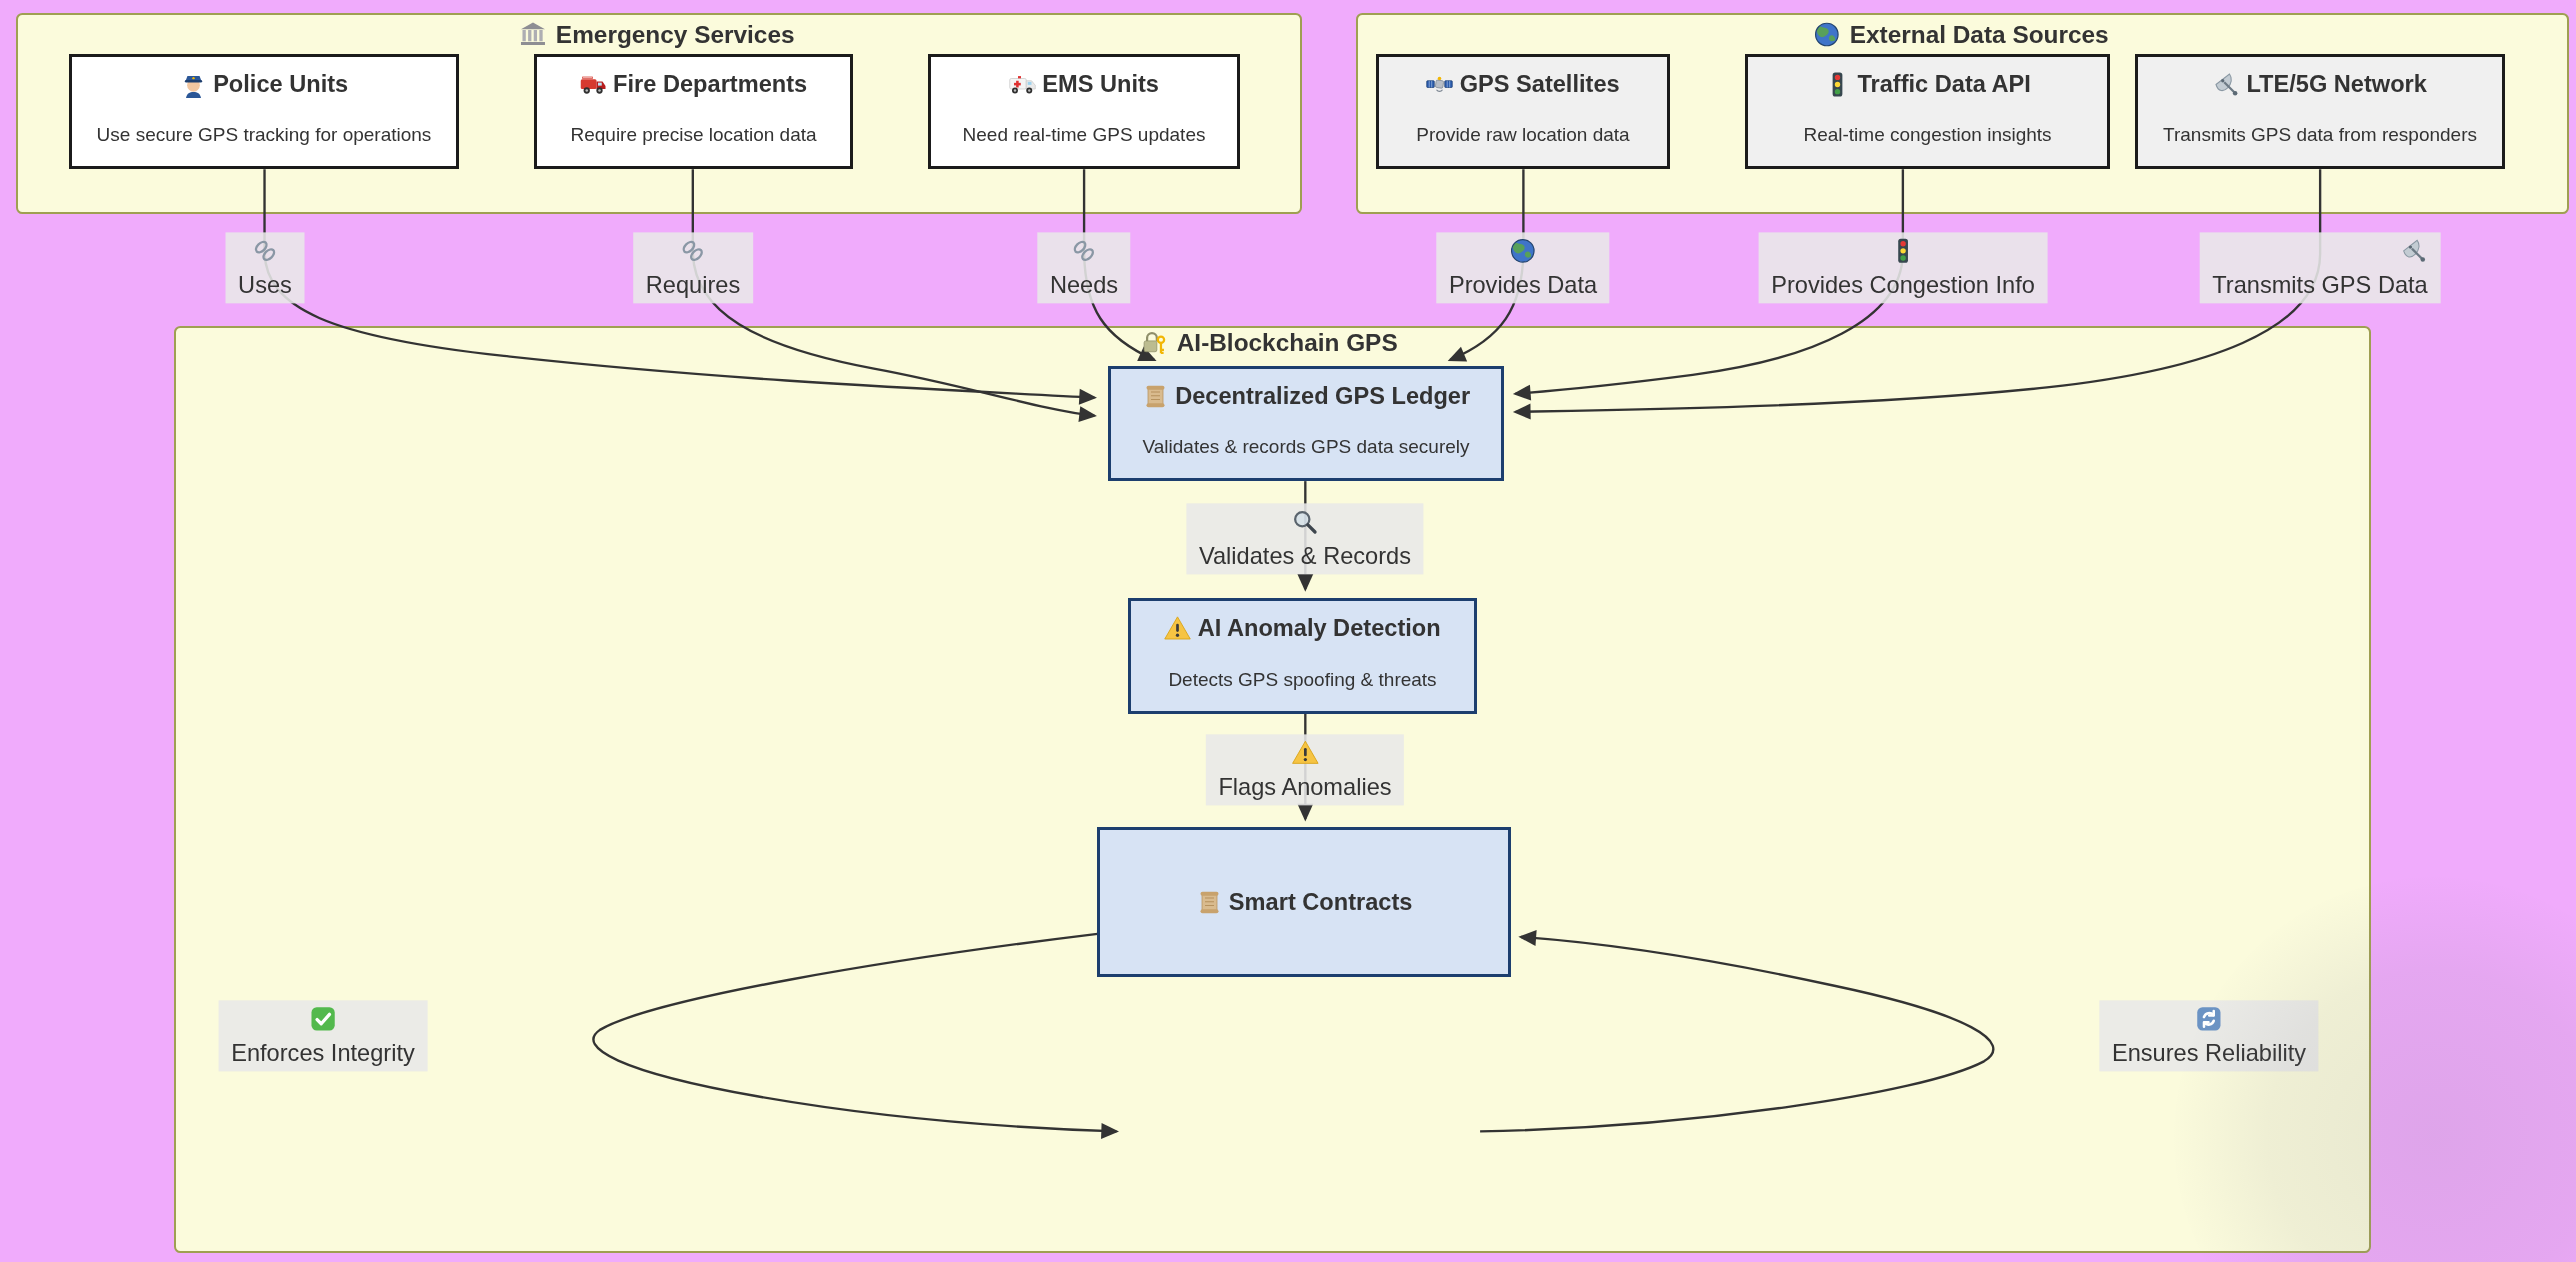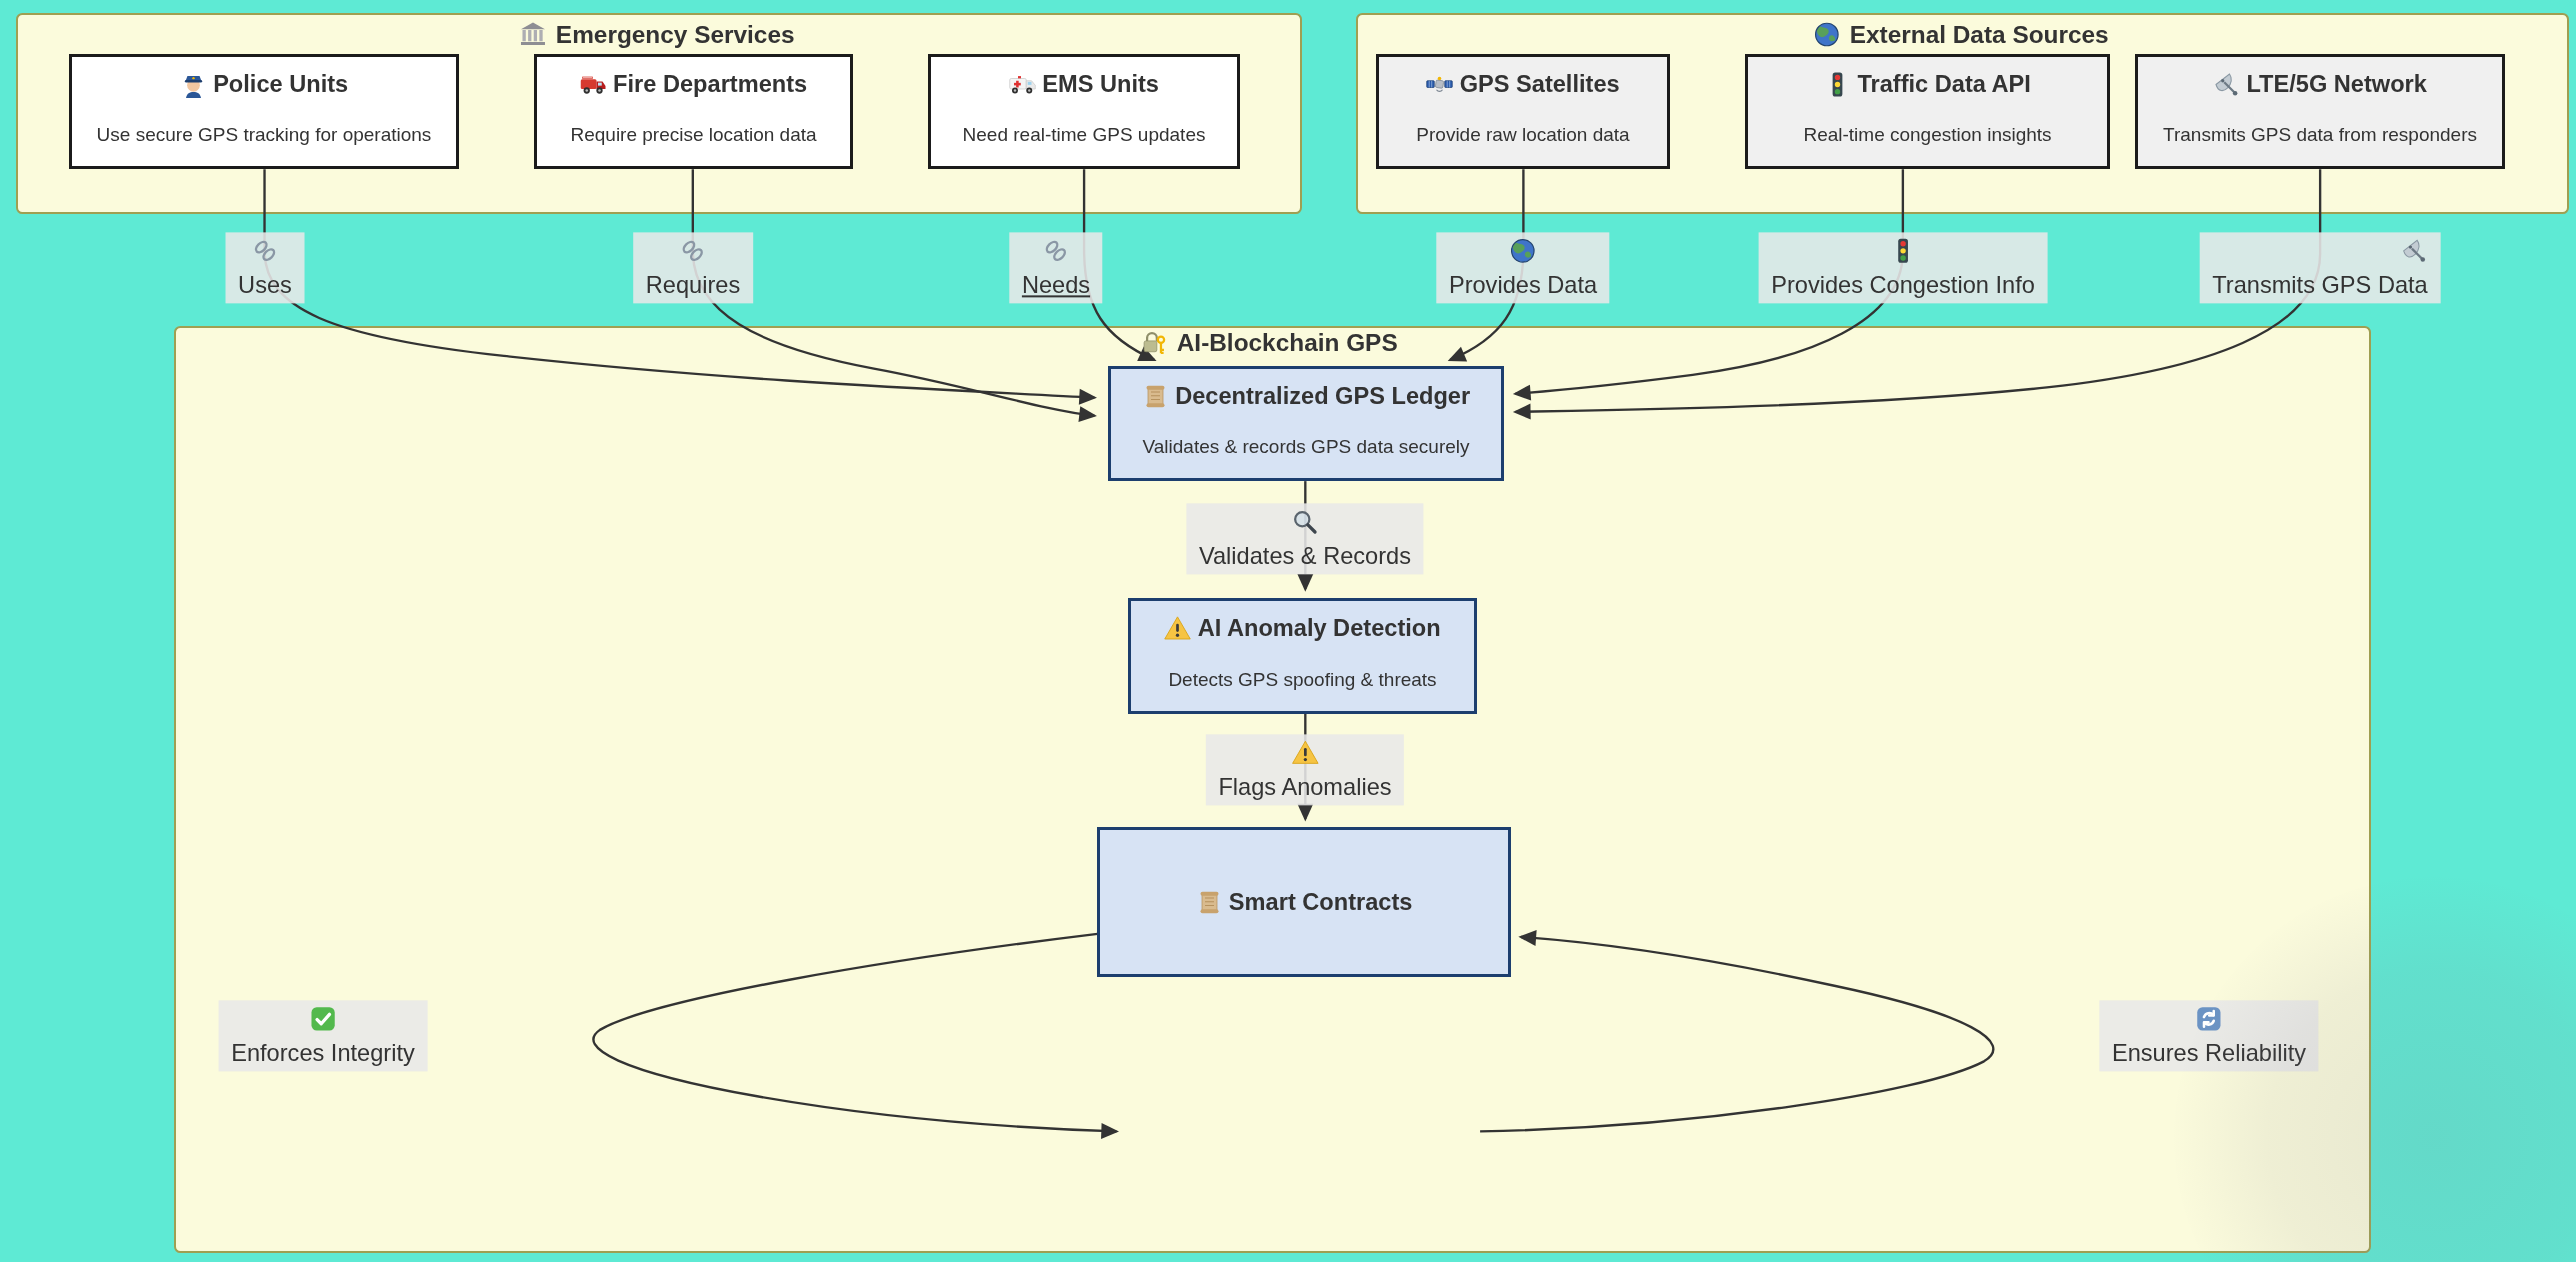--- a/index.html
+++ b/index.html
@@ -1,18 +1,18 @@
 <!DOCTYPE html>
 <html style="font-size:12.6px"><head>
 <meta charset="utf-8">
 <style>
   html,body{margin:0;padding:0;background:#ffffff;}
   body{width:2576px;height:1263px;overflow:hidden;
        font-family:"Liberation Sans","DejaVu Sans",sans-serif;color:#333;}
-  #canvas{position:relative;width:2576px;height:1263px;background:#5eead4;}
+  #canvas{position:relative;width:2576px;height:1263px;background:#f0abfc;}
 
   
   .cluster{position:absolute;background:#fbfbdc;border:2.4px solid #9f9f52;border-radius:6.3px;z-index:0;}
   .cluster-title{position:absolute;display:flex;align-items:center;gap:9.4px;
        font-size:24.4px;font-weight:700;color:#333;white-space:nowrap;
        transform:translateX(-50%);z-index:2;}
 
   
   svg.edges{position:absolute;left:0;top:0;z-index:1;}
   svg.edges path.edge{fill:none;stroke:#333;stroke-width:3px;}
@@ -266,21 +266,21 @@
     <span class="icon">
         <svg viewBox="0 0 36 36">
           <g fill="none" stroke="#8a97a5" stroke-width="3">
             <ellipse cx="13" cy="13" rx="8.5" ry="5.2" transform="rotate(-45 13 13)"></ellipse>
             <ellipse cx="23" cy="23" rx="8.5" ry="5.2" transform="rotate(-45 23 23)"></ellipse>
           </g>
         </svg>
       </span>
     <span>Requires</span>
   </div>
-  <div class="chip" style="left:1056px;top:268px;text-decoration:underline;">
+  <div class="chip" style="left:1084px;top:268px;">
     <span class="icon">
         <svg viewBox="0 0 36 36">
           <g fill="none" stroke="#8a97a5" stroke-width="3">
             <ellipse cx="13" cy="13" rx="8.5" ry="5.2" transform="rotate(-45 13 13)"></ellipse>
             <ellipse cx="23" cy="23" rx="8.5" ry="5.2" transform="rotate(-45 23 23)"></ellipse>
           </g>
         </svg>
       </span>
     <span>Needs</span>
   </div>

